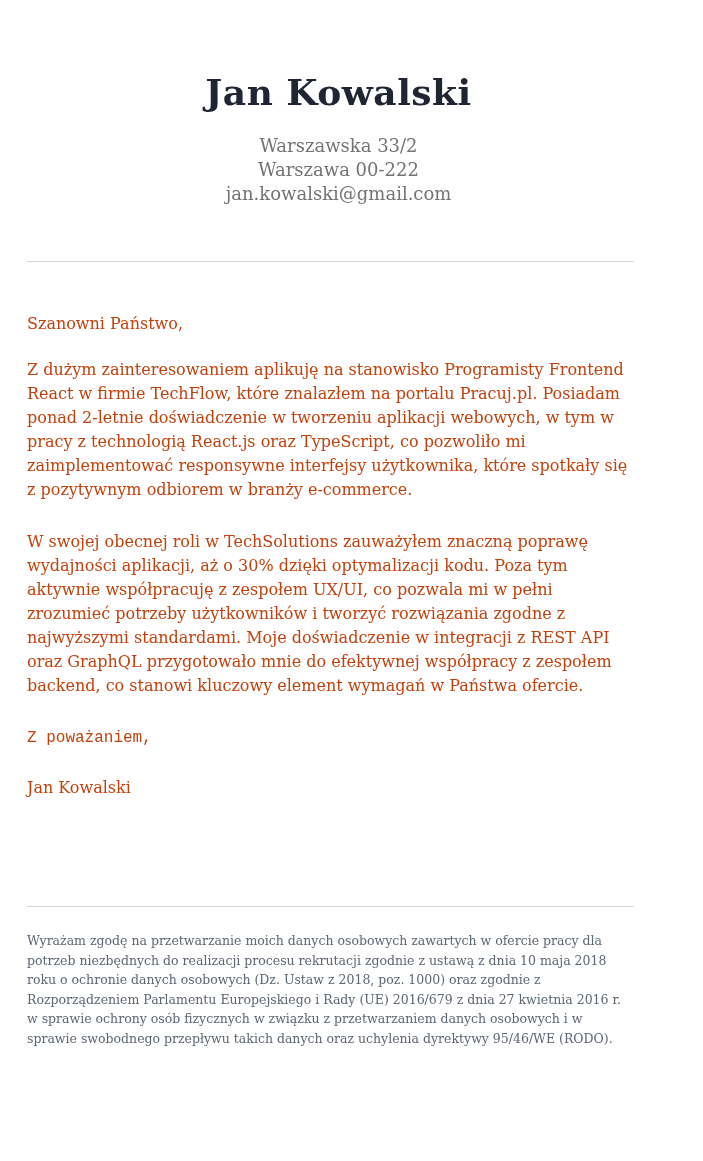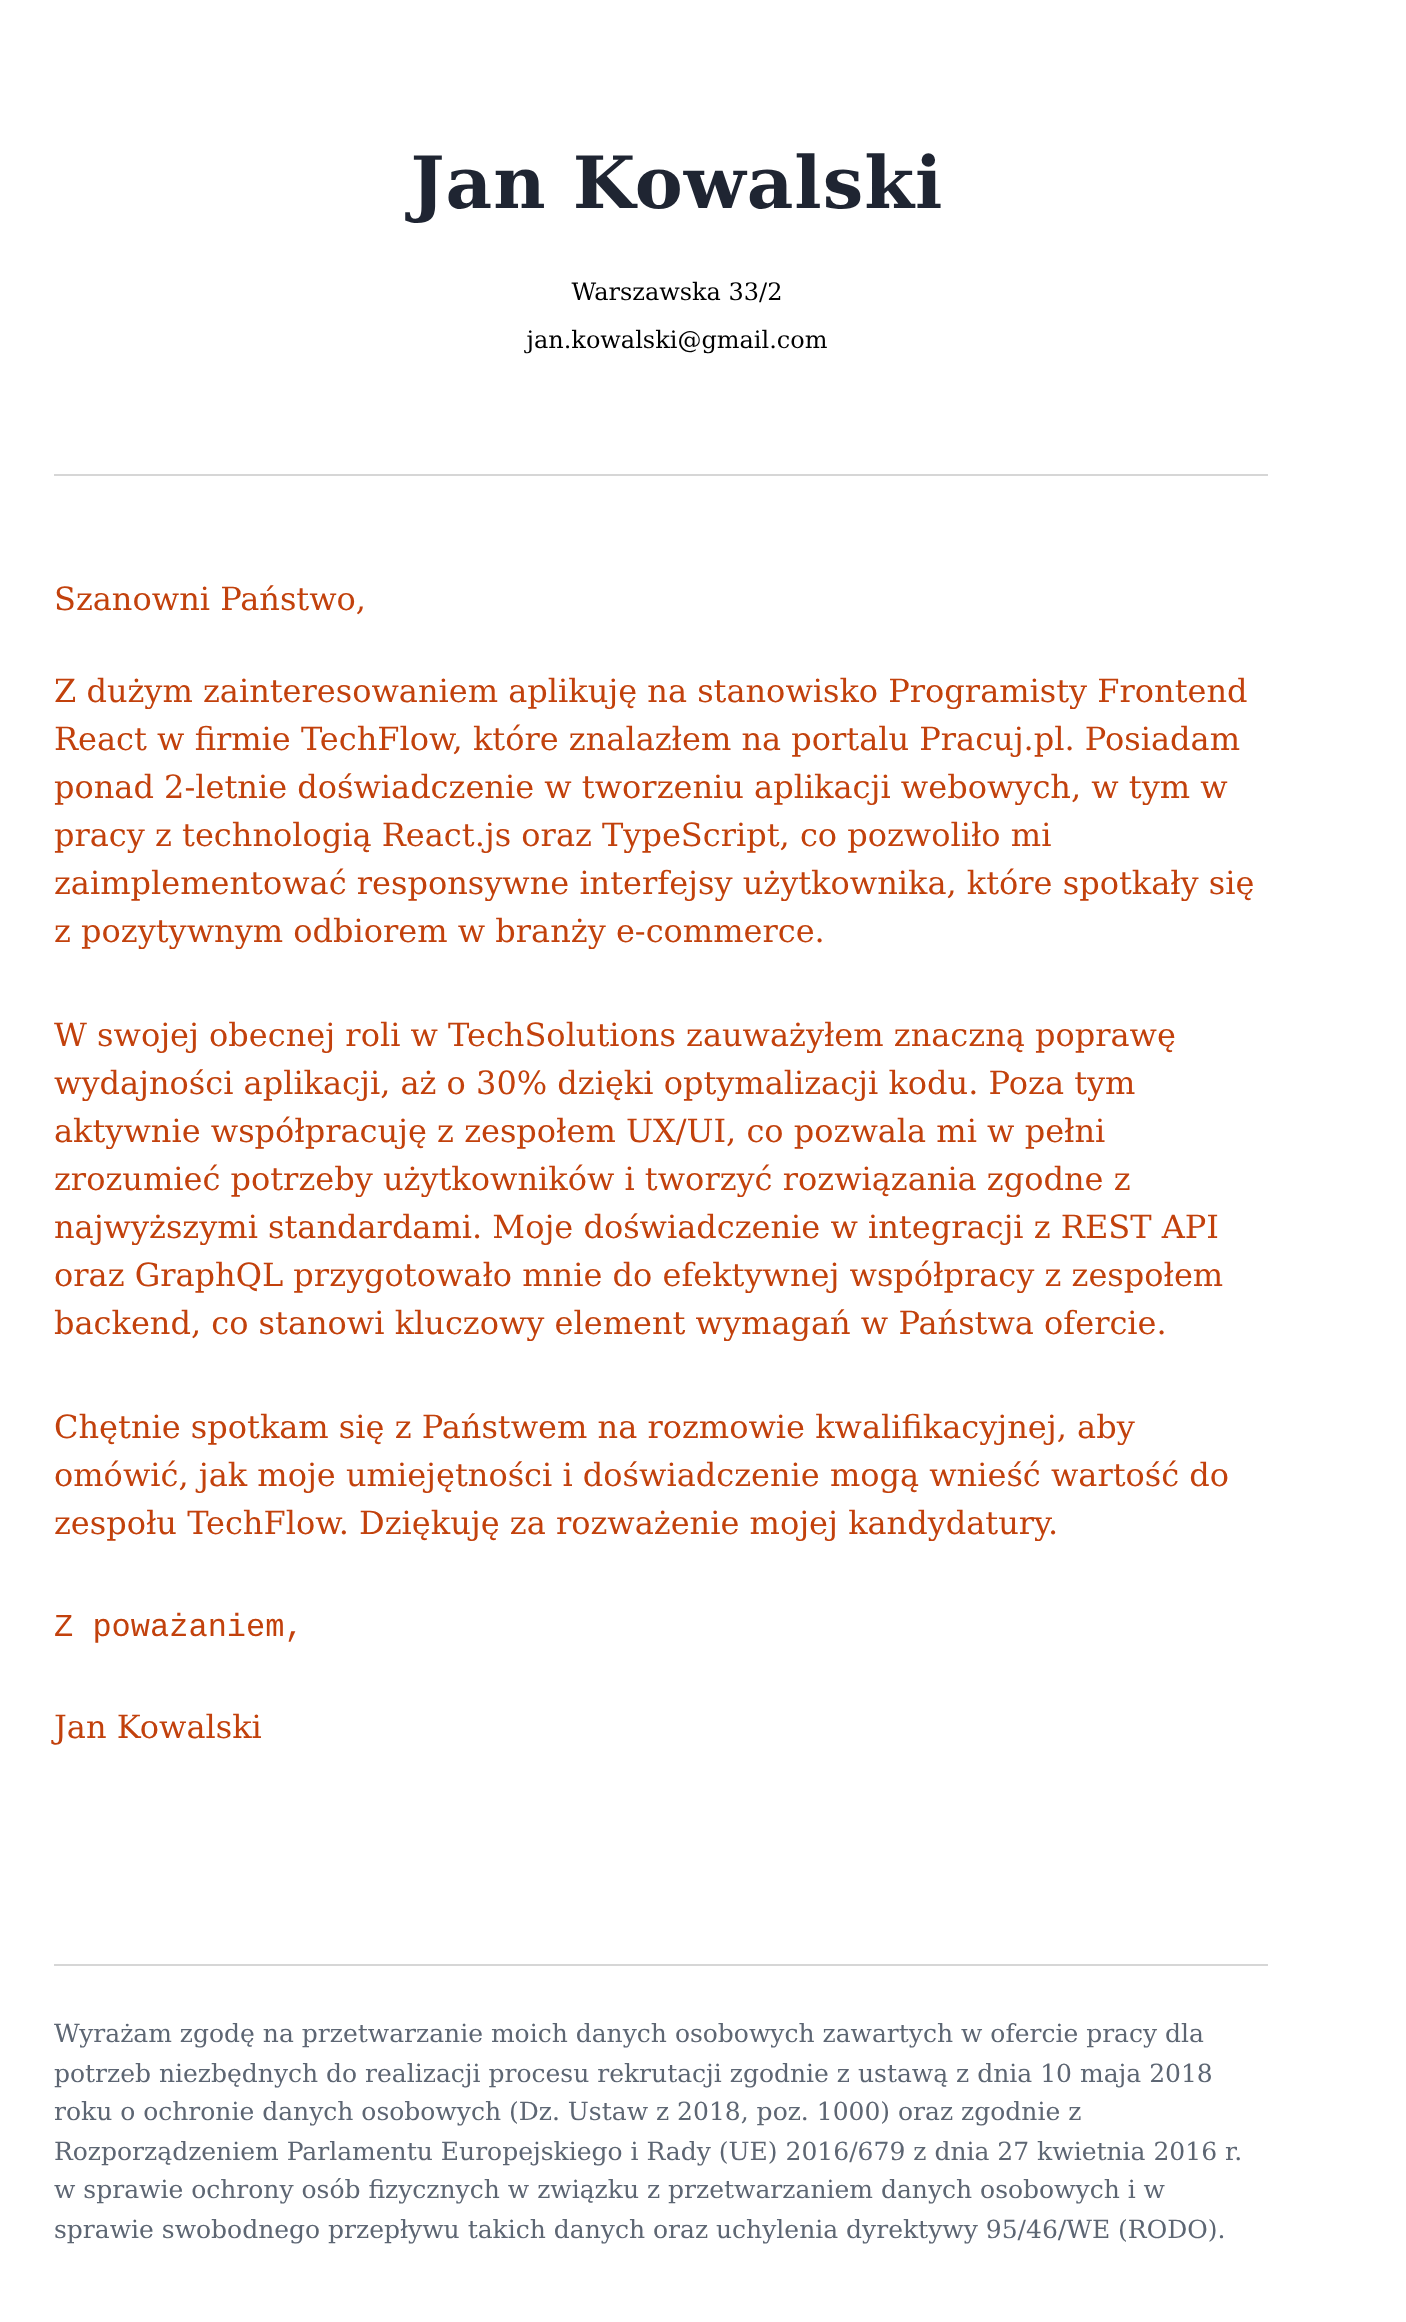--- a/index.html
+++ b/index.html
@@ -21,23 +21,23 @@
   }
   .letter-title {
     margin: 0 0 20px 0;
     font-size: 36px;
     line-height: 44px;
     font-weight: 700;
     letter-spacing: 0.5px;
     color: #1f2532;
   }
   .contact-line {
-    font-size: 12px;
+    font-size: 18px;
     line-height: 24px;
-    color: #000000;
+    color: #737373;
   }
   .rule {
     border: none;
     border-top: 1px solid #d6d6d6;
     margin: 0 43px 0 27px;
   }
   .rule-top { margin-top: 55px; }
   .rule-bottom { margin-top: 106px; }
   .letter-body {
     padding: 50px 43px 0 27px;
@@ -58,31 +58,31 @@
 </style>
 </head>
 <body>
 
 <div class="page">
 
   <div class="letter-header">
     <h1 class="letter-title">Jan Kowalski</h1>
     <div class="contact-block">
       <div class="contact-line">Warszawska 33/2</div>
+      <div class="contact-line">Warszawa 00-222</div>
       <div class="contact-line">jan.kowalski@gmail.com</div>
     </div>
   </div>
 
   <hr class="rule rule-top">
 
   <div class="letter-body">
     <p class="salutation">Szanowni Państwo,</p>
     <p class="paragraph">Z dużym zainteresowaniem aplikuję na stanowisko Programisty Frontend React w firmie TechFlow, które znalazłem na portalu Pracuj.pl. Posiadam ponad 2-letnie doświadczenie w tworzeniu aplikacji webowych, w tym w pracy z technologią React.js oraz TypeScript, co pozwoliło mi zaimplementować responsywne interfejsy użytkownika, które spotkały się z pozytywnym odbiorem w branży e-commerce.</p>
     <p class="paragraph">W swojej obecnej roli w TechSolutions zauważyłem znaczną poprawę wydajności aplikacji, aż o 30% dzięki optymalizacji kodu. Poza tym aktywnie współpracuję z zespołem UX/UI, co pozwala mi w pełni zrozumieć potrzeby użytkowników i tworzyć rozwiązania zgodne z najwyższymi standardami. Moje doświadczenie w integracji z REST API oraz GraphQL przygotowało mnie do efektywnej współpracy z zespołem backend, co stanowi kluczowy element wymagań w Państwa ofercie.</p>
-    <p class="paragraph">Chętnie spotkam się z Państwem na rozmowie kwalifikacyjnej, aby omówić, jak moje umiejętności i doświadczenie mogą wnieść wartość do zespołu TechFlow. Dziękuję za rozważenie mojej kandydatury.</p>
     <p class="closing">Z poważaniem,</p>
     <p class="signature">Jan Kowalski</p>
   </div>
 
   <hr class="rule rule-bottom">
 
   <div class="letter-footer">
     <p style="margin:0">Wyrażam zgodę na przetwarzanie moich danych osobowych zawartych w ofercie pracy dla potrzeb niezbędnych do realizacji procesu rekrutacji zgodnie z ustawą z dnia 10 maja 2018 roku o ochronie danych osobowych (Dz. Ustaw z 2018, poz. 1000) oraz zgodnie z Rozporządzeniem Parlamentu Europejskiego i Rady (UE) 2016/679 z dnia 27 kwietnia 2016 r. w sprawie ochrony osób fizycznych w związku z przetwarzaniem danych osobowych i w sprawie swobodnego przepływu takich danych oraz uchylenia dyrektywy 95/46/WE (RODO).</p>
   </div>
 

